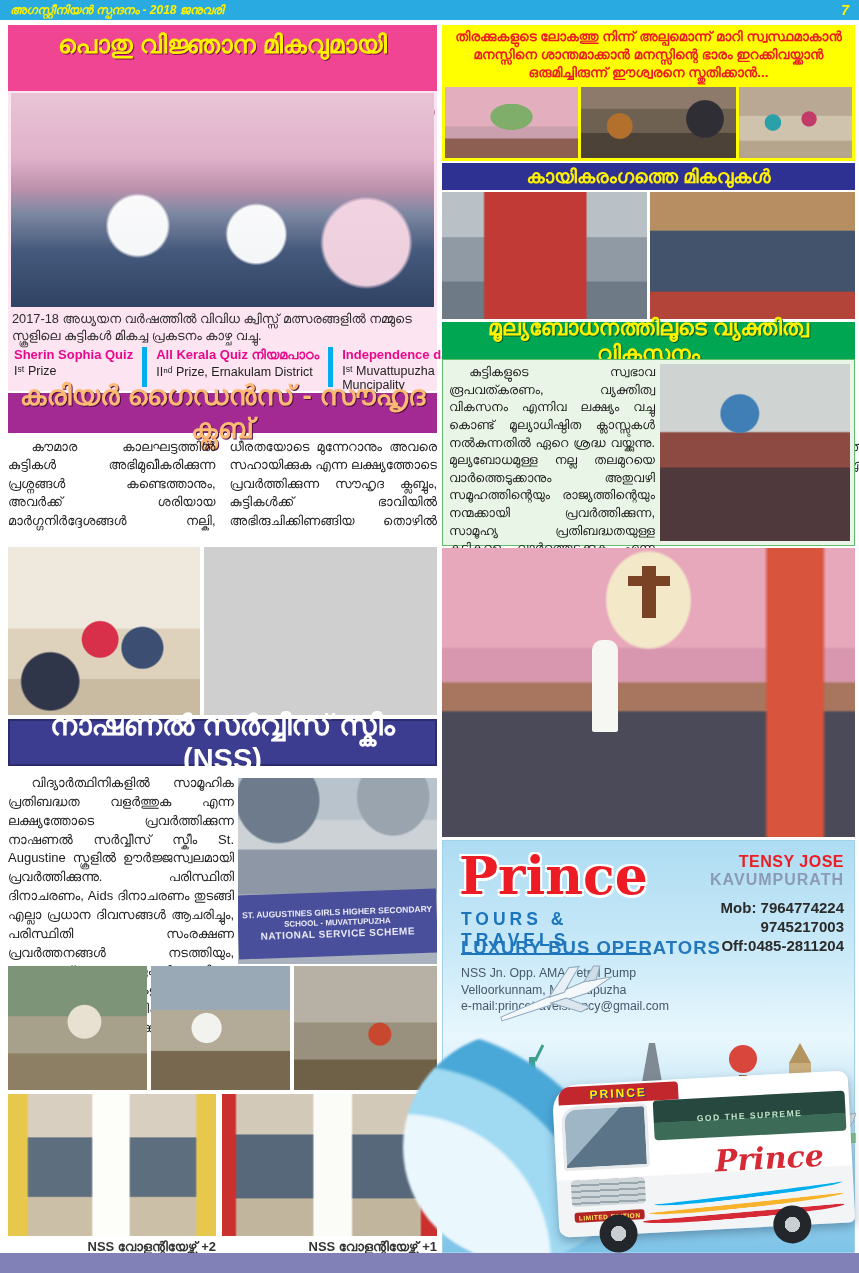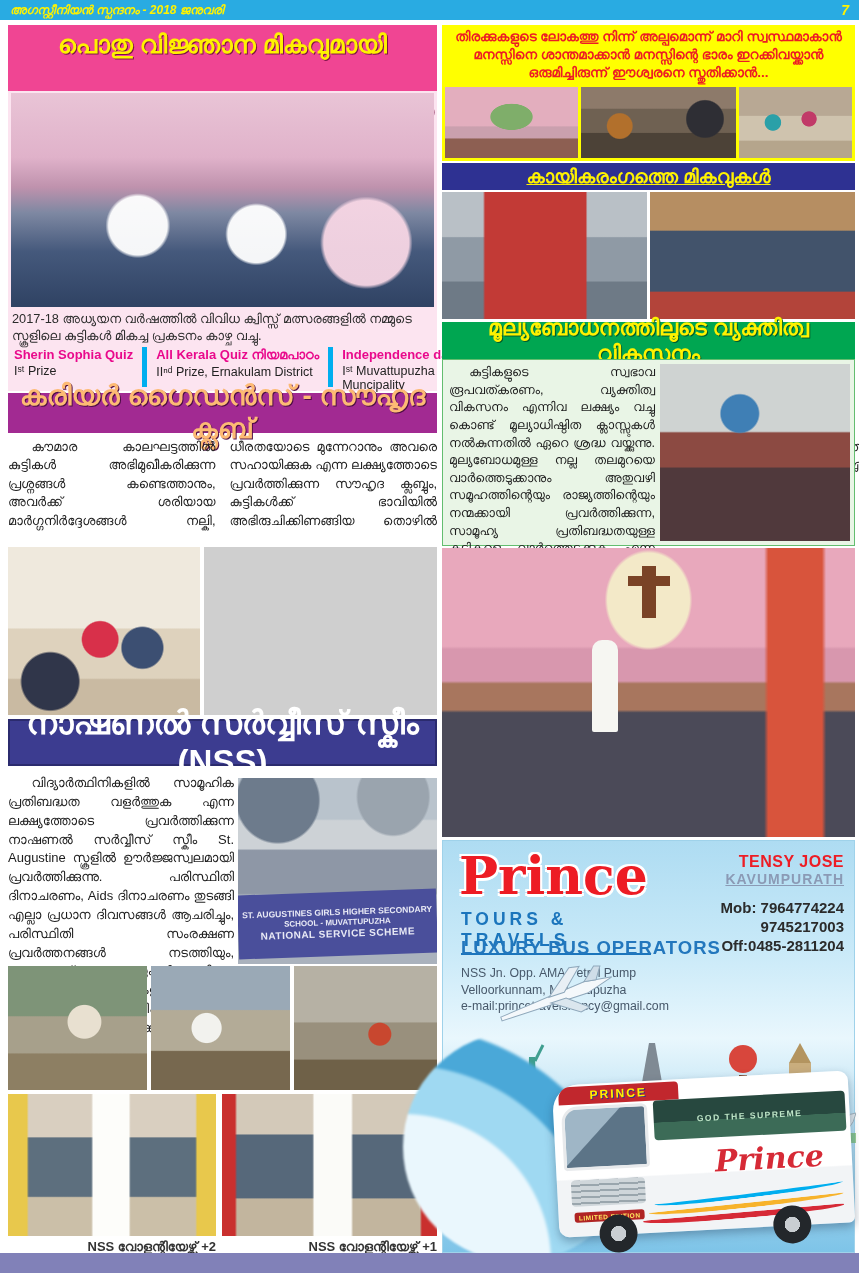--- a/index.html
+++ b/index.html
@@ -47,21 +47,21 @@
       radial-gradient(circle at 70% 60%, #3c4f72 0 12%, rgba(0,0,0,0) 13%),
       radial-gradient(circle at 22% 80%, #30364a 0 14%, rgba(0,0,0,0) 15%),
       linear-gradient(180deg,#efe9dd 0 48%,#ded2bd 49% 78%,#c9baa2 79% 100%);}
   .ph-group1{left:204px;top:547px;width:233px;height:168px;
     background:
       linear-gradient(90deg, rgba(0,0,0,0) 28%, #fdfdfb 29% 41%, rgba(0,0,0,0) 42%, #fbfbf7 49% 61%, rgba(0,0,0,0) 62%, #2fa893 70% 82%, rgba(0,0,0,0) 83%),
       linear-gradient(180deg,#c0amber 0,#bb9168 0 30%,#d8cdb9 31% 55%,#8ba3b5 56% 76%,#7a93a8 77% 100%);}
 
   
   #nss-head{left:8px;top:719px;width:429px;height:47px;background:#3c3c90;border:2px solid #2b2b6e;}
-  #nss-head span{color:#ffffff;font-weight:bold;font-size:33px;}
+  #nss-head span{color:#ffffff;font-weight:bold;font-size:29px;}
   #nss-body{left:8px;top:774px;width:226px;height:188px;font-size:13px;line-height:1.45;
     text-align:justify;color:#1c1c1c;text-indent:1.8em;}
   .ph-rally{left:238px;top:778px;width:199px;height:186px;
     background:
       radial-gradient(ellipse at 20% 12%, #6d7b8c 0 18%, rgba(0,0,0,0) 19%),
       radial-gradient(ellipse at 78% 10%, #9aa4ae 0 16%, rgba(0,0,0,0) 17%),
       linear-gradient(180deg,#b9c3cc 0 22%,#cdd2d6 23% 38%,#8e97a6 39% 62%,#aab2bd 63% 100%);}
   #rally-banner{position:absolute;left:0;bottom:8px;width:100%;height:64px;background:#4a4f9b;
     transform:rotate(-2deg);display:flex;flex-direction:column;align-items:center;justify-content:center;
     color:#e8e9f5;text-align:center;line-height:1.25;}
@@ -101,21 +101,21 @@
     background:
       radial-gradient(circle at 80% 45%, #2e2e34 0 14%, rgba(0,0,0,0) 15%),
       radial-gradient(circle at 25% 55%, #b2702c 0 10%, rgba(0,0,0,0) 11%),
       linear-gradient(180deg,#8d7a6a 0 30%,#6f6152 31% 64%,#4c4237 65% 100%);}
   .ph-pray2{left:297px;top:62px;width:113px;height:71px;
     background:
       radial-gradient(circle at 30% 50%, #2aa0a8 0 9%, rgba(0,0,0,0) 10%),
       radial-gradient(circle at 62% 45%, #c13a68 0 9%, rgba(0,0,0,0) 10%),
       linear-gradient(180deg,#b8a894 0 40%,#cfc3ae 41% 75%,#b5a58c 76% 100%);}
   #sports-bar{left:442px;top:163px;width:413px;height:27px;background:#2e3192;}
-  #sports-bar span{color:#fff200;font-weight:bold;font-size:19px;text-decoration:underline;}
+  #sports-bar span{color:#fff200;font-weight:bold;font-size:19px;}
   .ph-sport1{left:442px;top:192px;width:205px;height:127px;
     background:
       linear-gradient(90deg, rgba(0,0,0,0) 20%, #c23a36 21% 70%, rgba(0,0,0,0) 71%),
       linear-gradient(180deg,#b9c0c6 0 35%,#8f9aa5 36% 70%,#6e7a86 71% 100%);}
   .ph-sport2{left:650px;top:192px;width:205px;height:127px;
     background:
       linear-gradient(180deg,#b68e62 0 30%,#42536b 31% 78%,#b3443a 79% 100%);}
   #values-bar{left:442px;top:322px;width:413px;height:37px;background:#00a651;}
   #values-bar span{color:#fff200;font-weight:bold;font-size:22px;text-shadow:1px 1px 0 #005a2b;}
   #values-panel{left:442px;top:359px;width:413px;height:187px;background:#e9f5e6;border:1px solid #63bd6f;}
@@ -139,21 +139,21 @@
     background:linear-gradient(180deg,#aedcf2 0%,#c8e9f8 26%,#e9f7fd 48%,#bfe3f4 66%,#7ec4e8 100%);}
   #ad-brand{position:absolute;left:16px;top:4px;font-family:"DejaVu Serif","Liberation Serif",serif;
     font-weight:bold;font-size:52px;color:#ed1c24;
     text-shadow:-2px -2px 0 #fff,2px -2px 0 #fff,-2px 2px 0 #fff,2px 2px 0 #fff,0 3px 0 #fff;}
   #ad-tag1{position:absolute;left:18px;top:68px;width:190px;color:#1b75bc;font-weight:bold;
     font-size:17.5px;letter-spacing:4px;border-bottom:2px solid #1b75bc;padding-bottom:2px;}
   #ad-tag2{position:absolute;left:18px;top:96px;color:#2377bd;font-weight:bold;font-size:18.5px;letter-spacing:1px;}
   #ad-addr{position:absolute;left:18px;top:124px;color:#47586a;font-size:12.3px;line-height:1.35;}
   #ad-contact{position:absolute;right:10px;top:12px;text-align:right;}
   #ad-contact .cn{color:#ed1c24;font-weight:bold;font-size:16px;letter-spacing:.5px;}
-  #ad-contact .cp{color:#8b9ab5;font-weight:bold;font-size:14px;letter-spacing:1px;text-decoration:underline;}
+  #ad-contact .cp{color:#8b9ab5;font-weight:bold;font-size:16px;letter-spacing:1px;}
   #ad-phones{position:absolute;right:10px;top:58px;text-align:right;color:#2b2b2b;font-weight:bold;
     font-size:15px;line-height:1.25;}
   #ad-plane{position:absolute;left:48px;top:128px;transform:rotate(-18deg);}
   #ad-landmarks{position:absolute;left:0px;top:196px;}
   #ad-wave{position:absolute;left:-40px;bottom:-10px;width:230px;height:230px;
     background:radial-gradient(circle at 0% 100%, #eaf7fd 0 45%, #9fd9f2 46% 60%, #4aa8d8 61% 72%, rgba(255,255,255,0) 73%);
     border-radius:50%;filter:blur(1px);}
   #bus{position:absolute;right:2px;bottom:4px;width:296px;height:170px;transform:rotate(-3deg);}
   #bus-body{position:absolute;left:0;top:0;width:100%;height:152px;background:linear-gradient(180deg,#ffffff 0 62%,#f2f4f6 63% 100%);
     border-radius:26px 10px 6px 10px;box-shadow:0 4px 10px rgba(20,40,70,.35);}

